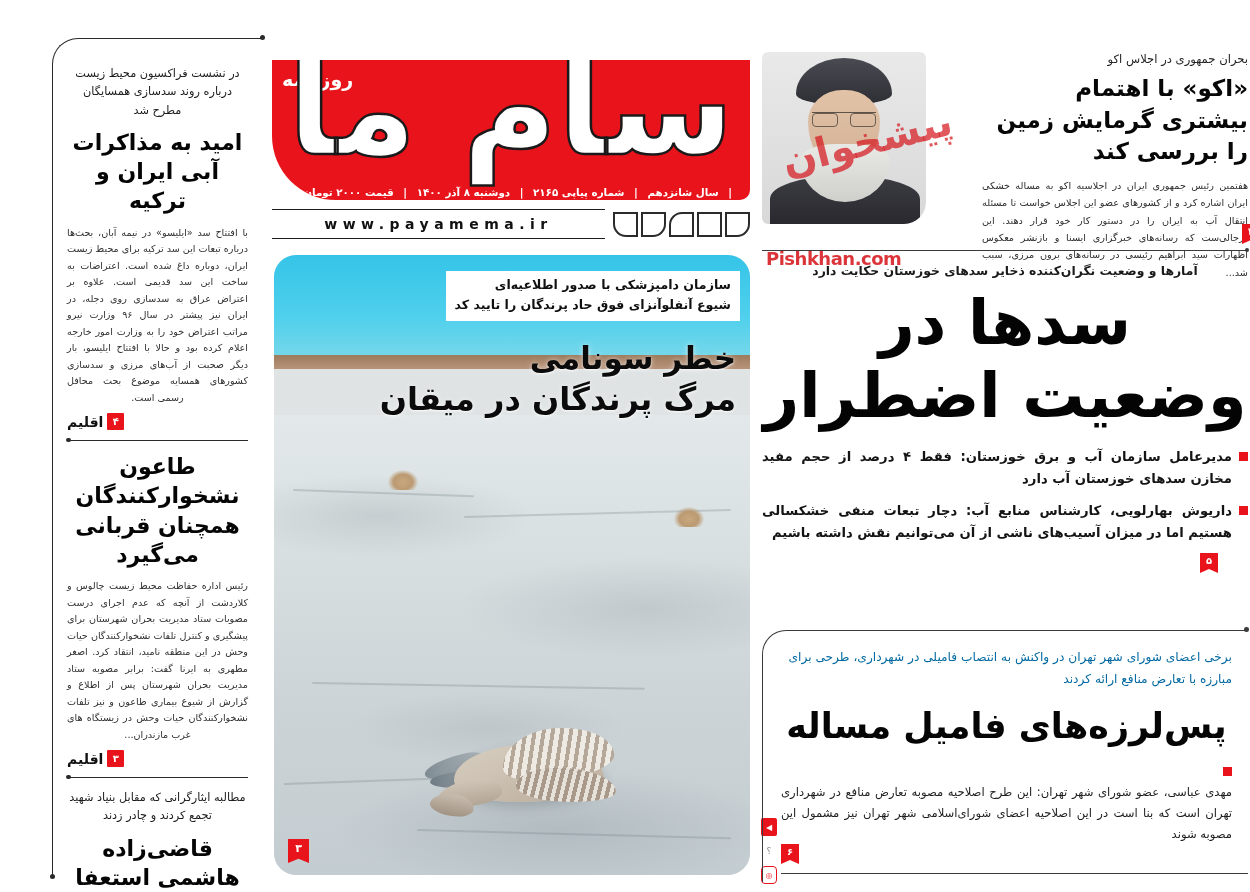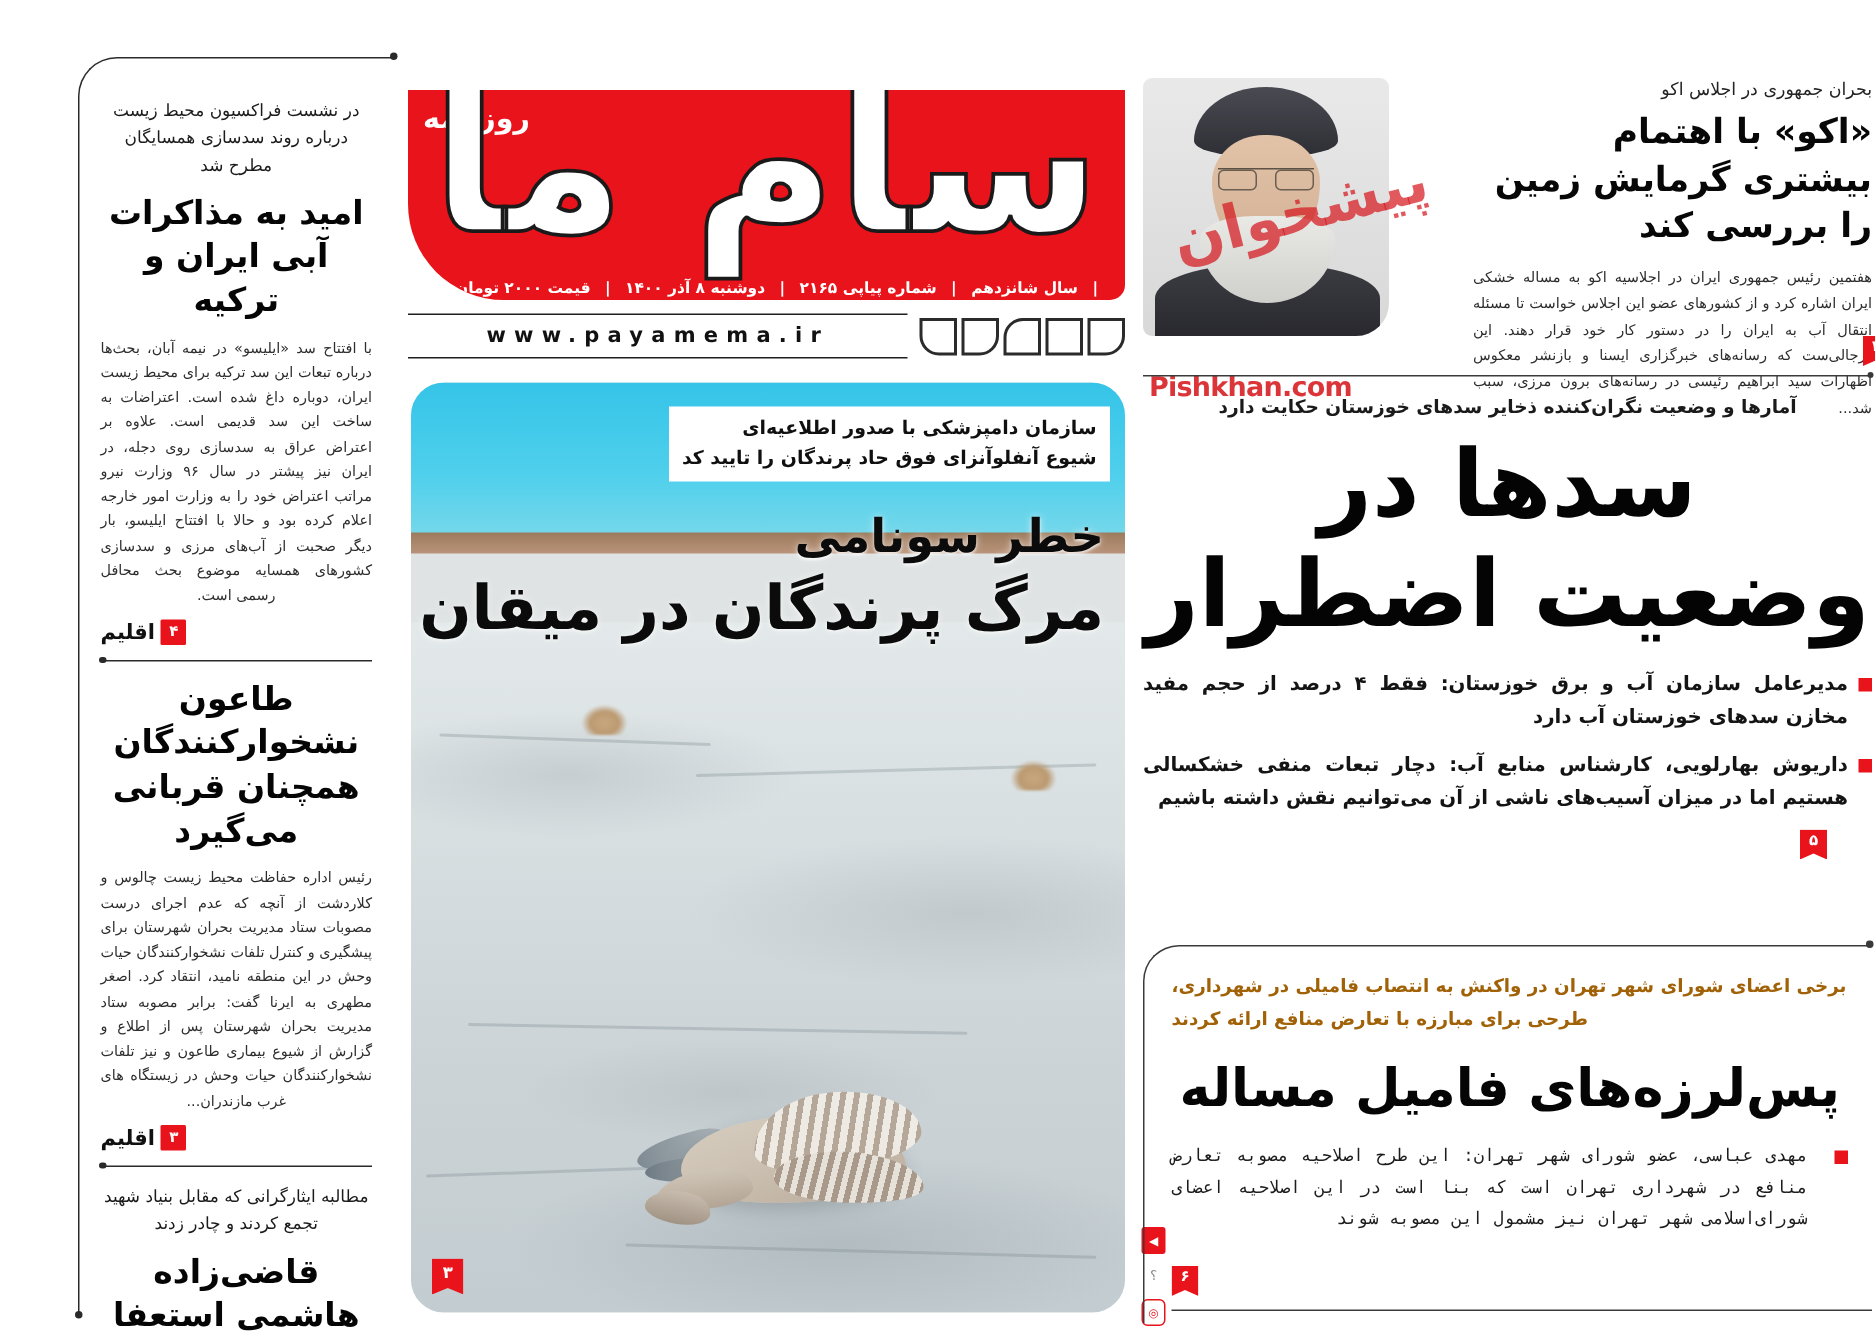--- a/index.html
+++ b/index.html
@@ -343,21 +343,21 @@
     position: absolute;
     right: 14px; top: 84px;
     direction: rtl;
     text-align: right;
     color: #0b0b0b;
     font-weight: 700;
     line-height: 1.28;
     text-shadow: 0 1px 2px rgba(255,255,255,.75), 0 0 6px rgba(255,255,255,.55);
   }
   #photo-headline .l1 { font-size: 31px; }
-  #photo-headline .l2 { font-size: 41px; }
+  #photo-headline .l2 { font-size: 32px; }
 
   #photo-num {
     position: absolute;
     left: 14px; bottom: 12px;
     width: 21px; height: 24px;
     background: #e8131b;
     color: #fff;
     font-size: 11px;
     font-weight: 700;
     display: flex;
@@ -556,34 +556,34 @@
     border-top-left-radius: 24px;
     padding: 16px 16px 0 18px;
   }
   #bottom-box::before {
     content: ""; position: absolute; right: -1px; top: -3.6px;
     width: 4.6px; height: 4.6px; background: #3a3a3a; border-radius: 50%;
   }
   #bb-kicker {
     font-size: 12.2px;
     line-height: 1.78;
-    color: #a16207;
-    text-align: left;
-    font-weight: 700;
+    color: #0369a1;
+    text-align: right;
+    font-weight: 400;
   }
   #bb-headline {
     font-size: 35px;
     font-weight: 700;
     color: #050505;
     text-align: center;
     margin: 16px 0 16px 0;
     letter-spacing: -0.8px;
   }
   #bb-bullet {
-    display: flex; flex-direction: row; align-items: flex-start; gap: 18px; font-family: Liberation Mono, monospace;
+    display: flex; flex-direction: column; align-items: flex-start; gap: 6px;
   }
   #bb-bullet .sq {
     flex: 0 0 auto; width: 9px; height: 9px; background: #e8131b; margin-top: 5px;
   }
   #bb-bullet .txt {
     font-size: 11.6px; line-height: 1.8; color: #1d1d1d; text-align: justify; font-weight: 500;
   }
   #bb-num {
     position: absolute; left: 18px; bottom: 18px;
     width: 18px; height: 20px;

